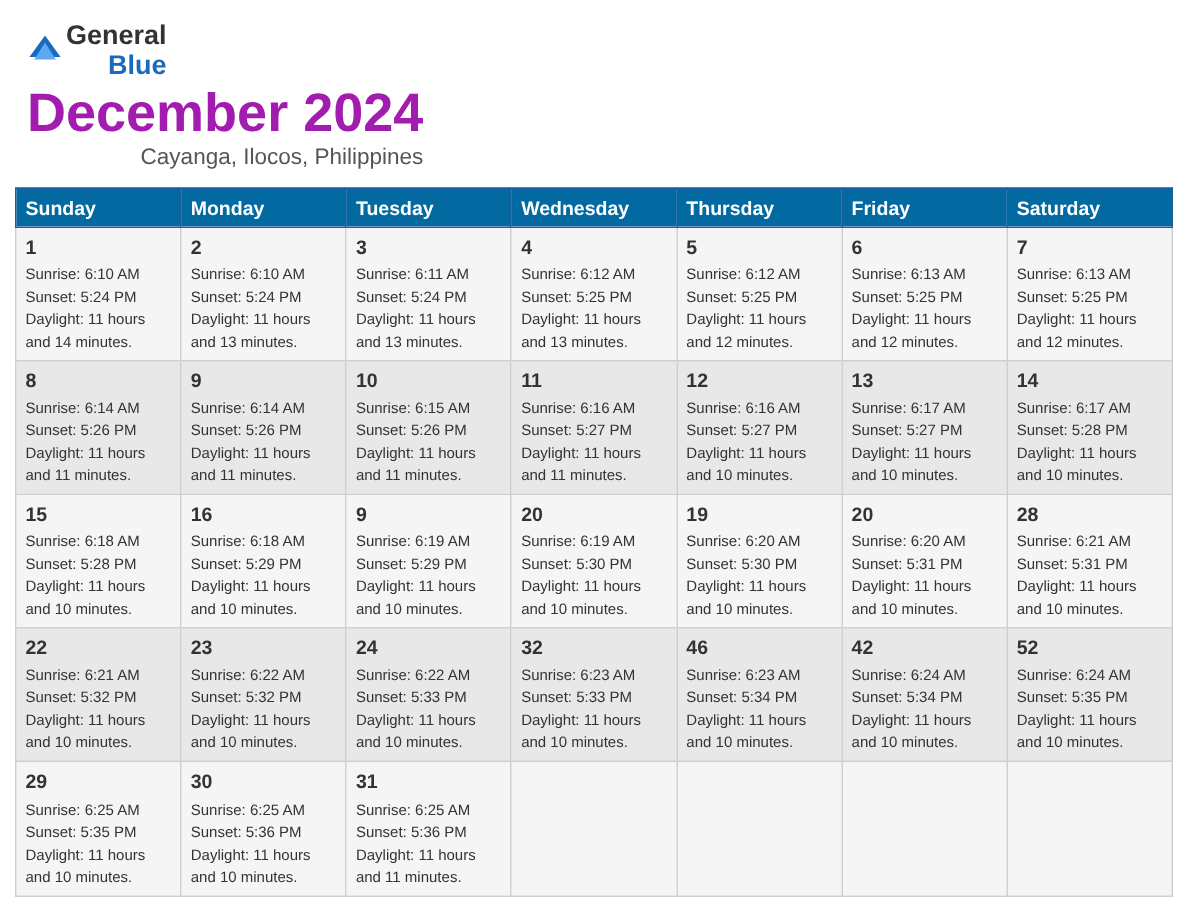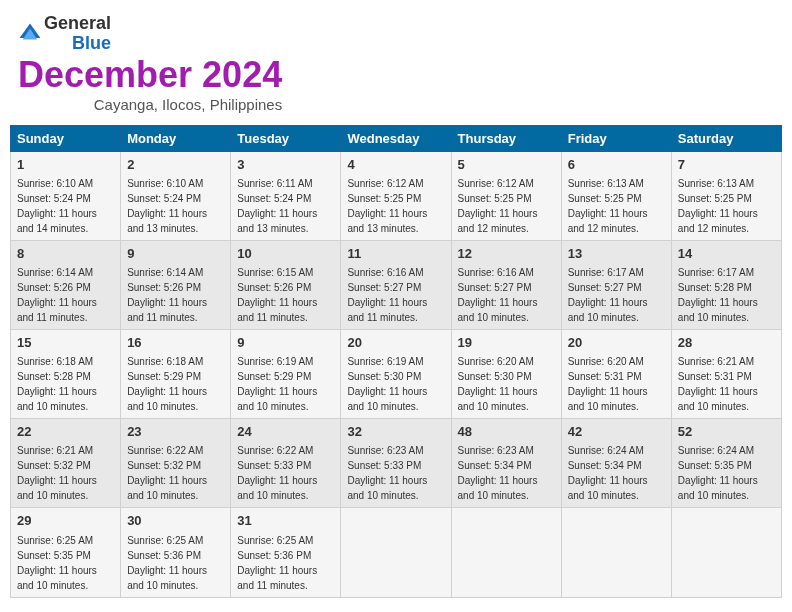--- a/index.html
+++ b/index.html
@@ -296,21 +296,21 @@
           Sunrise: 6:22 AM<br>Sunset: 5:33 PM<br>Daylight: 11 hours and 10 minutes.
         </div>
       </td>
       <td>
         <span class="day-number">32</span>
         <div class="day-info">
           Sunrise: 6:23 AM<br>Sunset: 5:33 PM<br>Daylight: 11 hours and 10 minutes.
         </div>
       </td>
       <td>
-        <span class="day-number">48</span>
+        <span class="day-number">46</span>
         <div class="day-info">
           Sunrise: 6:23 AM<br>Sunset: 5:34 PM<br>Daylight: 11 hours and 10 minutes.
         </div>
       </td>
       <td>
         <span class="day-number">42</span>
         <div class="day-info">
           Sunrise: 6:24 AM<br>Sunset: 5:34 PM<br>Daylight: 11 hours and 10 minutes.
         </div>
       </td>

